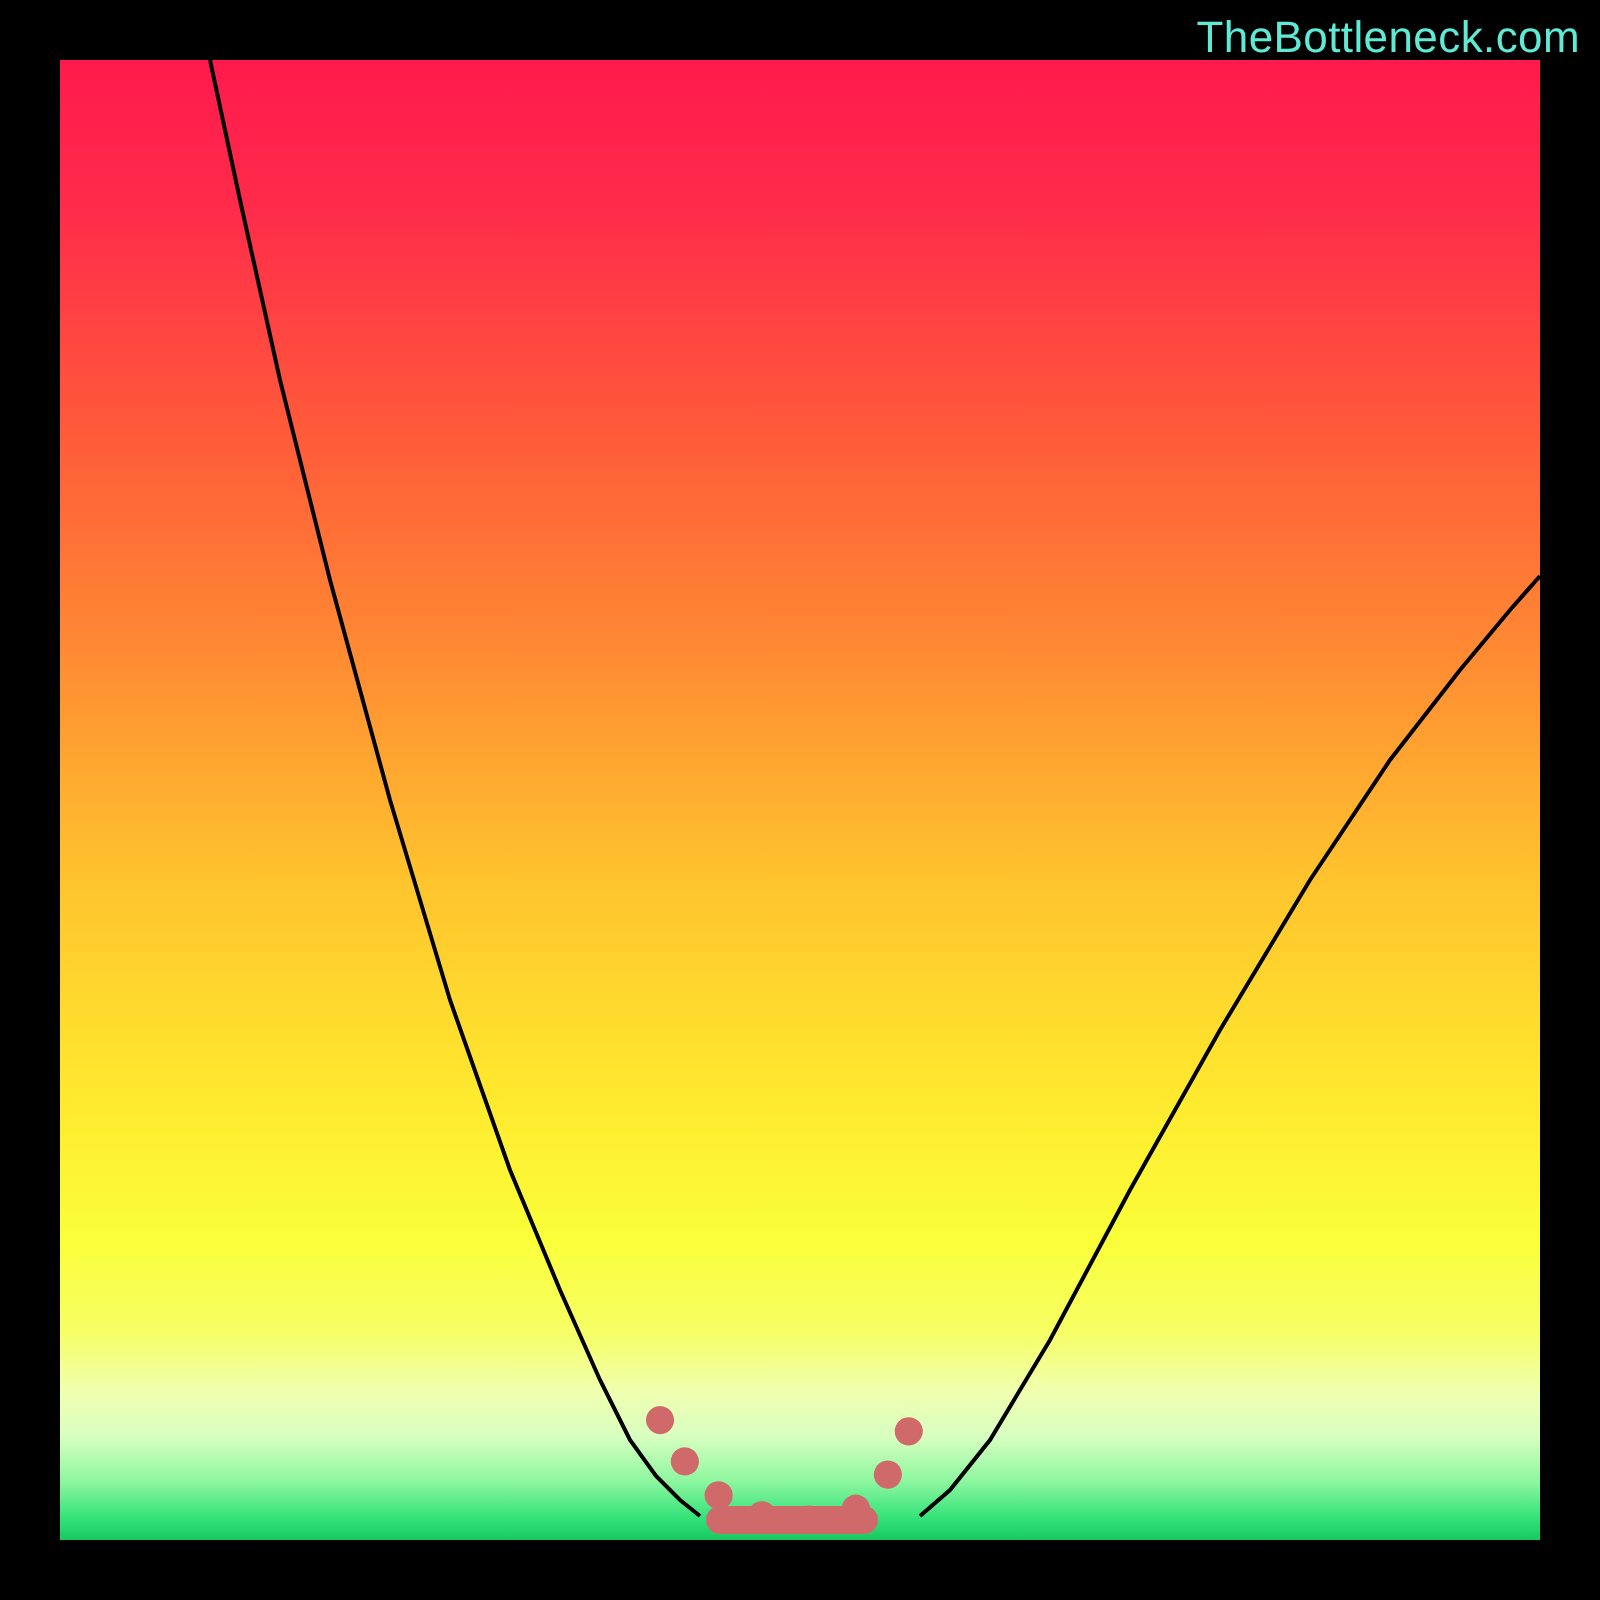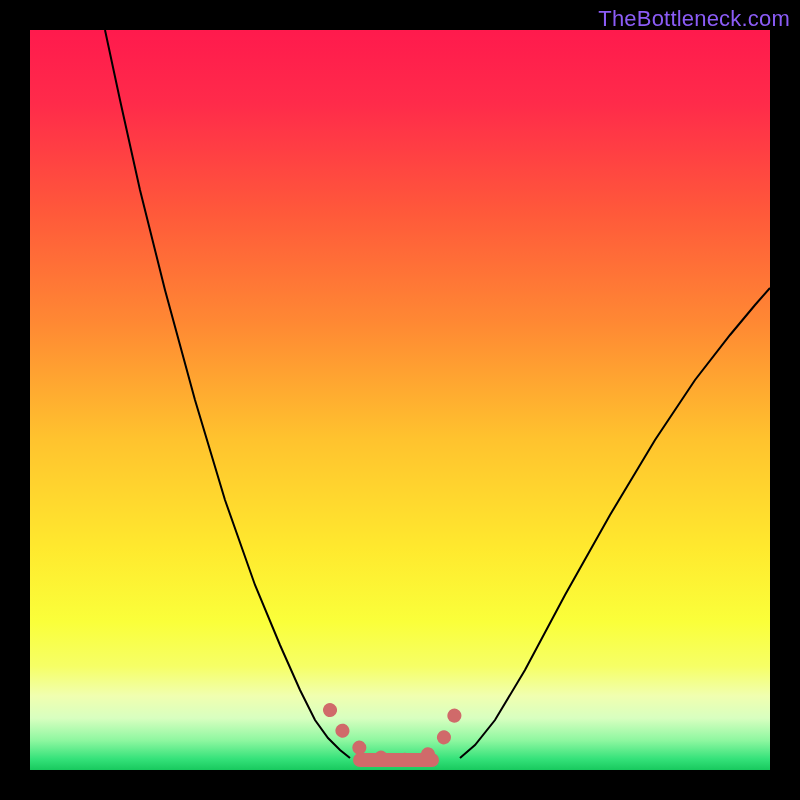--- a/index.html
+++ b/index.html
@@ -20,21 +20,21 @@
     overflow: hidden;
   }
   .gradient {
     position: absolute;
     left: 0; top: 0; right: 0; bottom: 0;
   }
   .watermark {
     position: absolute;
     top: 6px;
     right: 10px;
-    color: #8b5cf6;
+    color: #5eead4;
     font-size: 22px;
     font-weight: 400;
     letter-spacing: 0.2px;
     user-select: none;
   }
   svg.curves {
     position: absolute;
     left: 0; top: 0;
   }
 </style>

